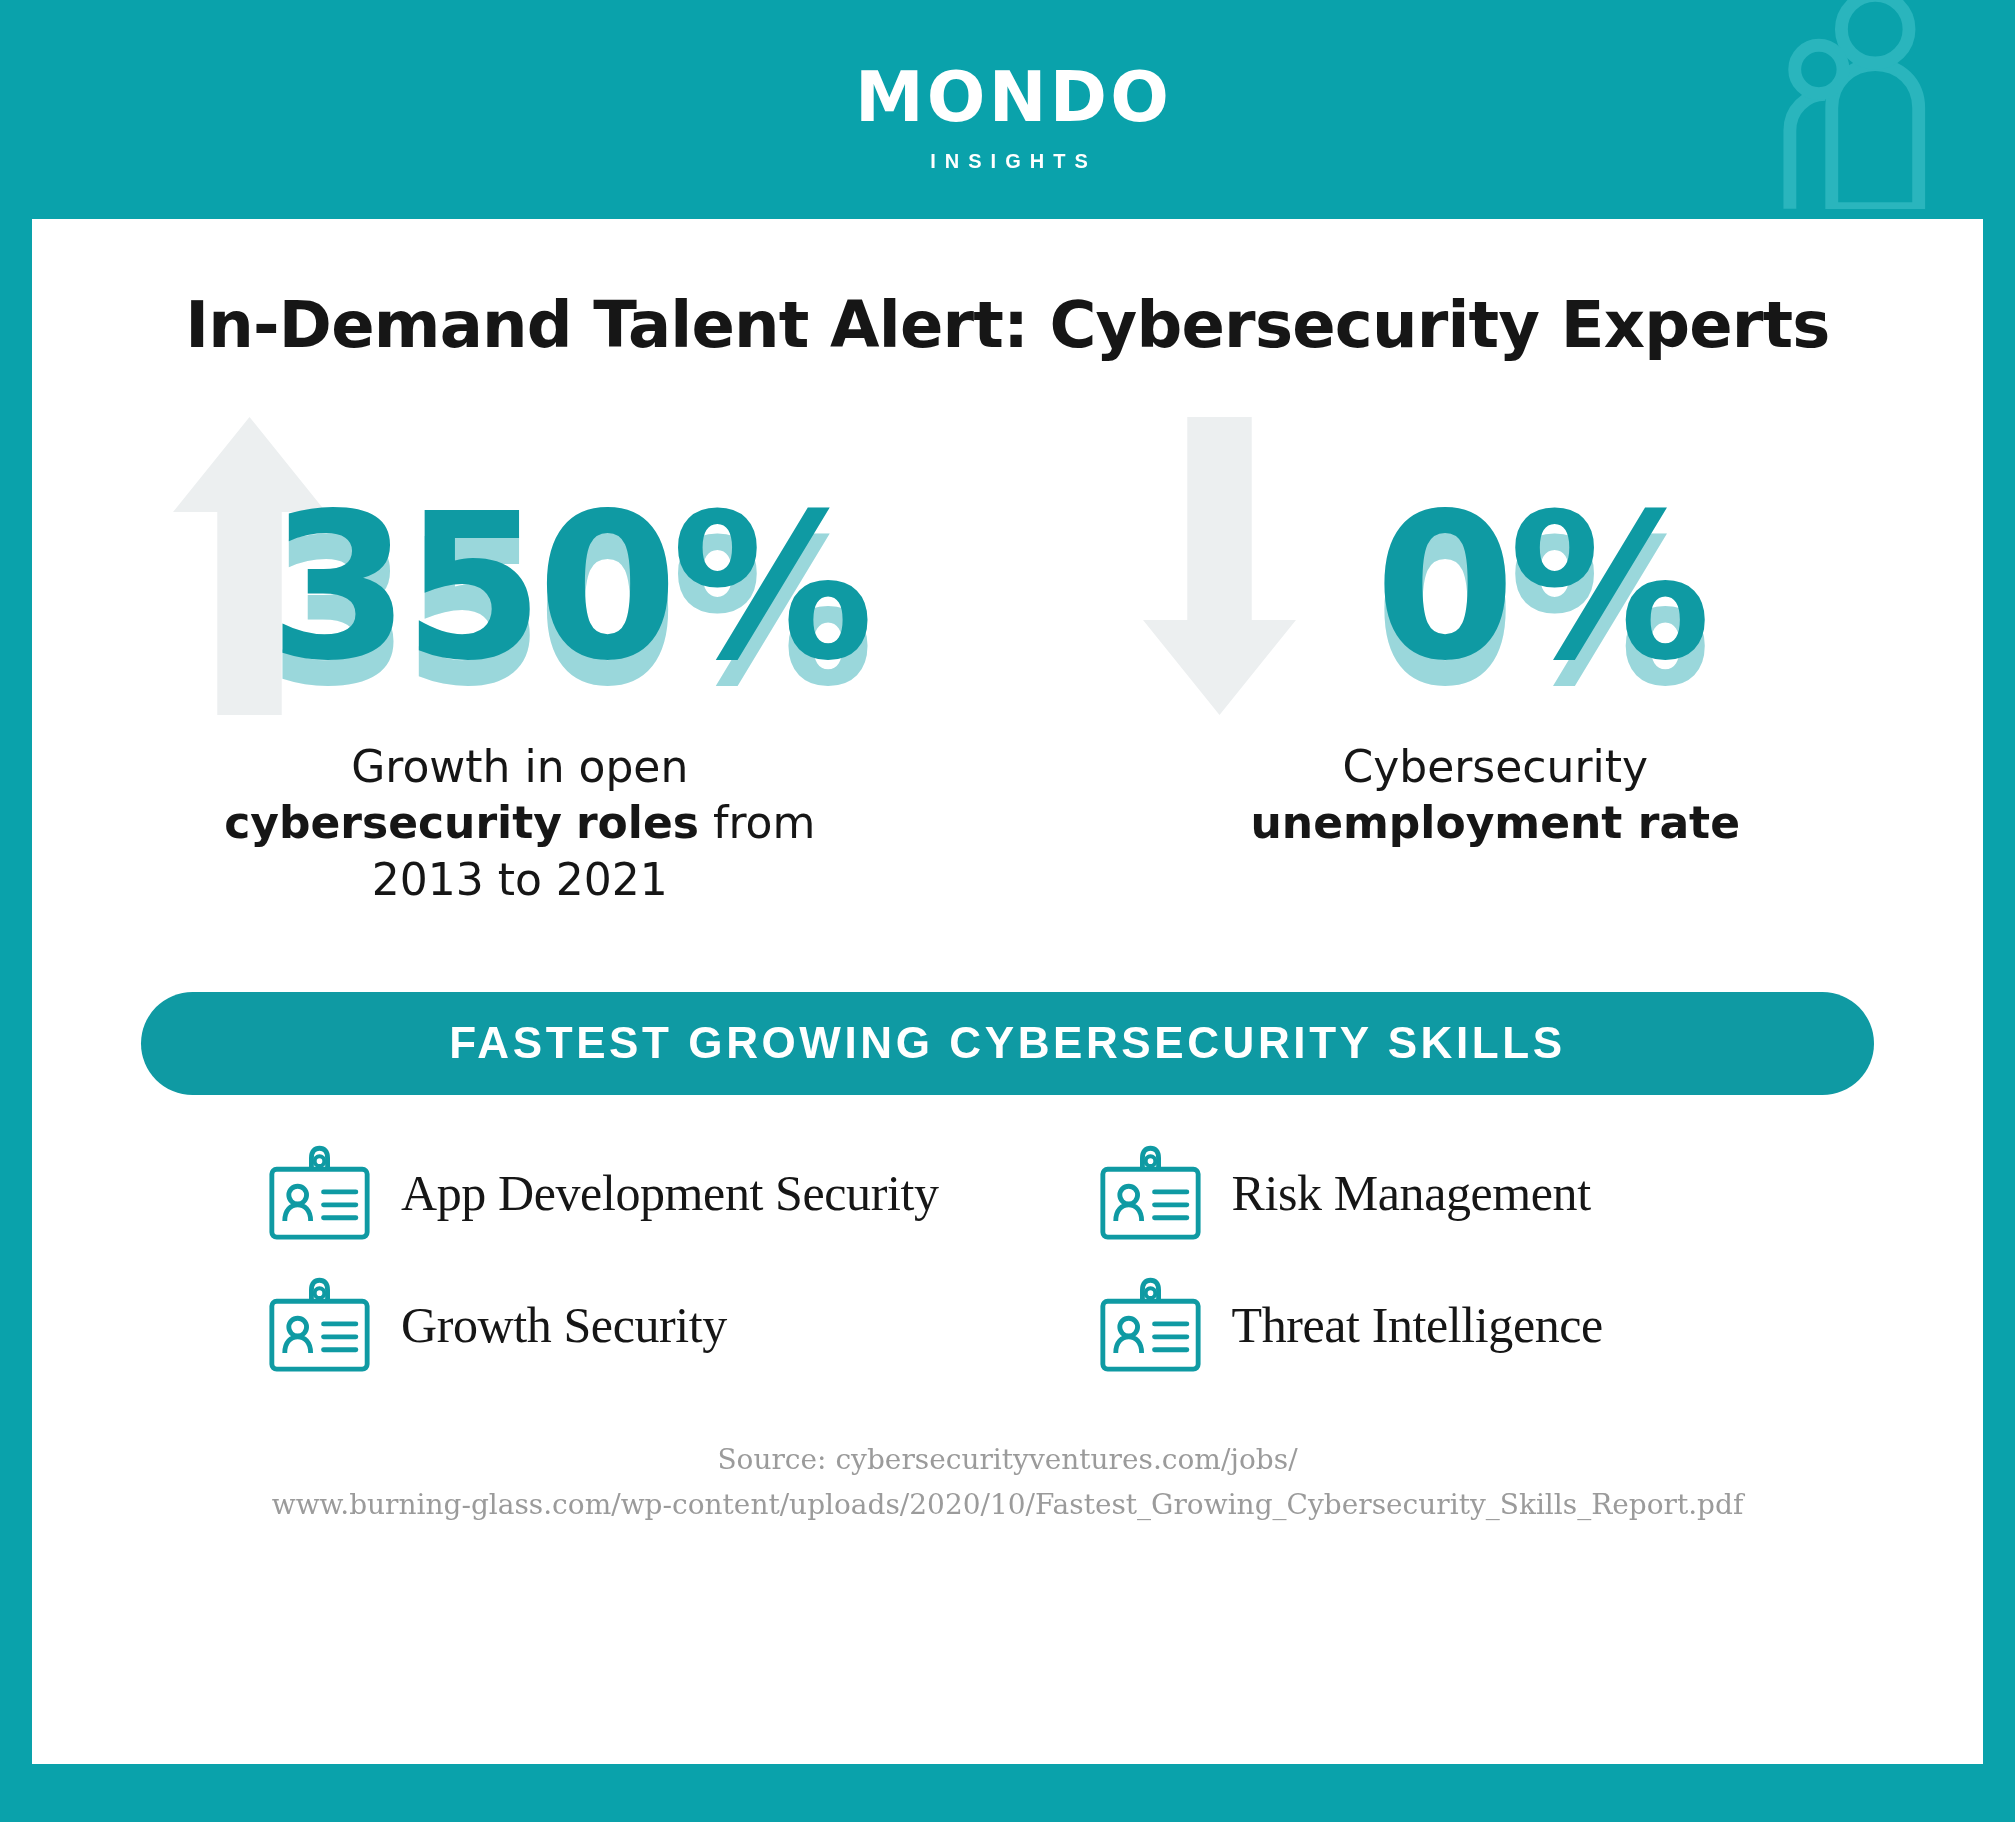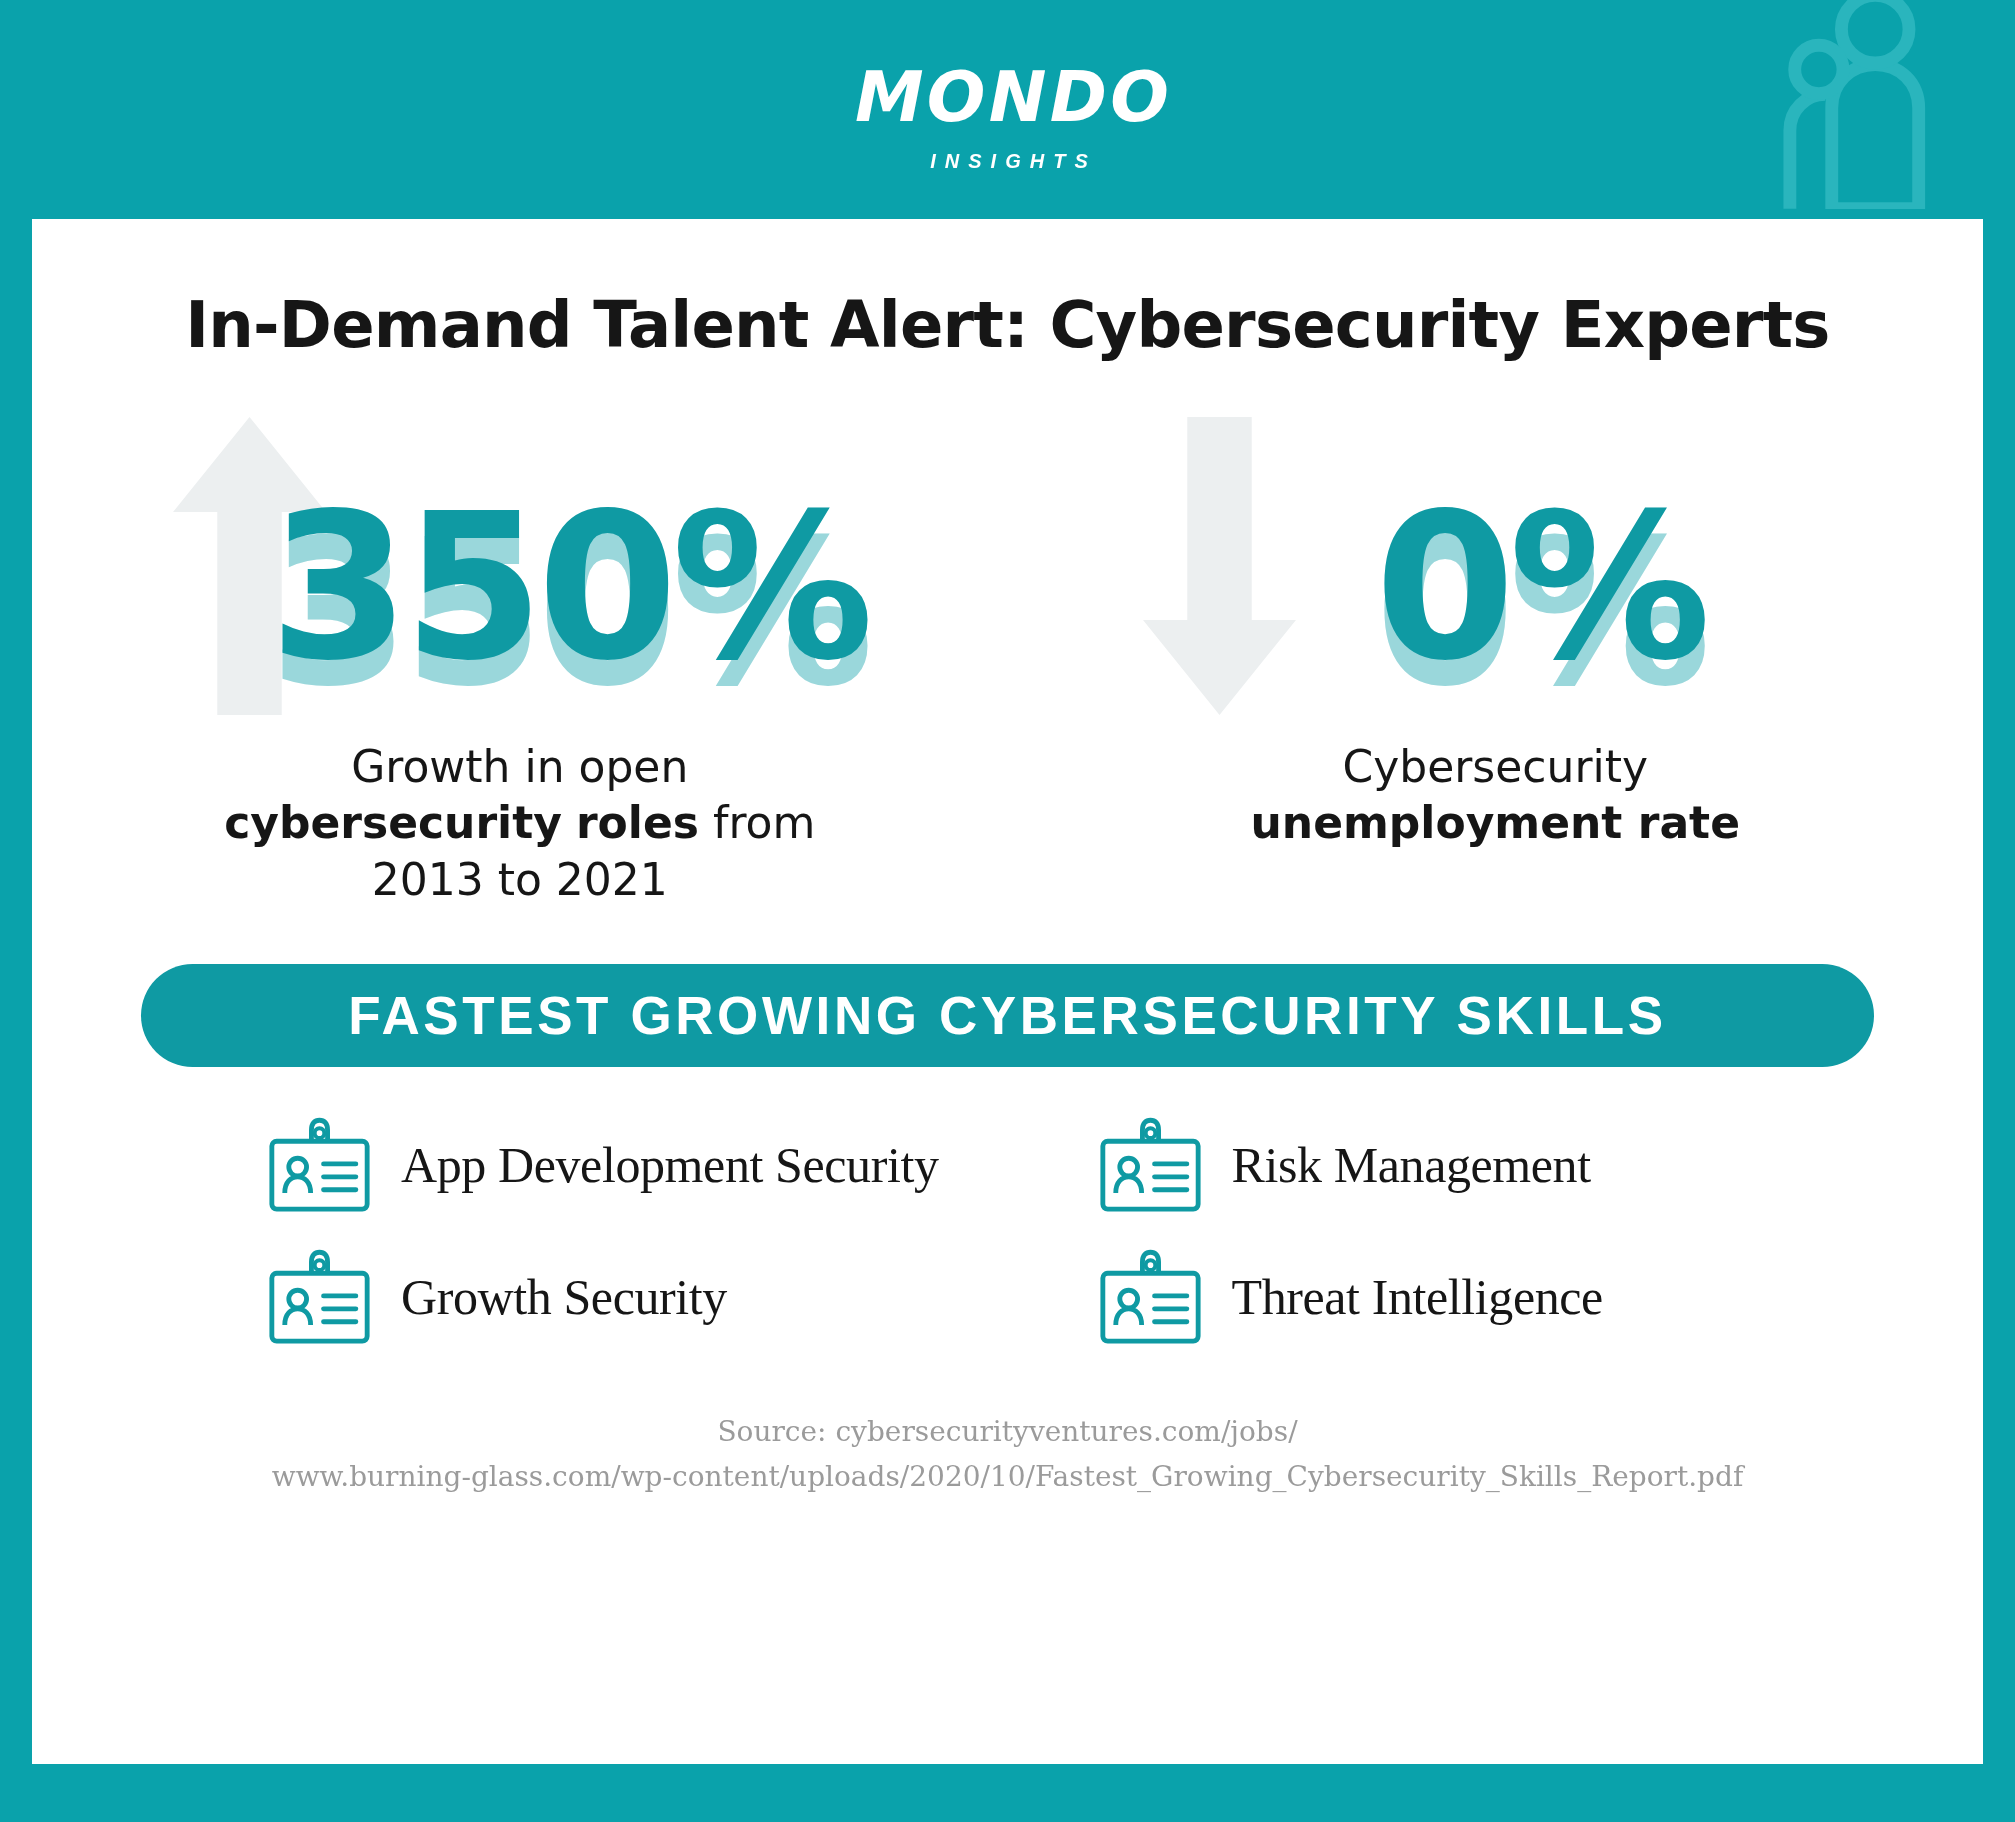--- a/index.html
+++ b/index.html
@@ -28,21 +28,20 @@
     height: 219px;
     background: #0aa2ab;
     overflow: hidden;
   }
   .brand {
     position: absolute;
     left: 12px;
     right: 0;
     top: 63px;
     text-align: center;
-    font-style: italic;
   }
   .brand-word {
     font-family: "DejaVu Sans", sans-serif;
     font-weight: bold;
     font-size: 69px;
     letter-spacing: 3.2px;
     color: #ffffff;
     line-height: 1;
     display: block;
   }
@@ -144,32 +143,32 @@
     width: 613px;
     font-family: "DejaVu Sans", sans-serif;
     font-size: 44px;
     line-height: 1.28;
     color: #161616;
   }
   .stat-caption b { font-weight: bold; }
 
   
   .banner {
-    margin: 56px auto 0;
+    margin: 84px auto 0;
     width: 1733px;
     height: 103px;
     border-radius: 52px;
     background: #0f9aa3;
     color: #ffffff;
     display: flex;
     align-items: center;
     justify-content: center;
     font-family: "Liberation Sans", sans-serif;
     font-weight: bold;
-    font-size: 53px;
+    font-size: 44px;
     letter-spacing: 3.6px;
   }
 
   
   .skills {
     margin: 50px auto 0;
     width: 1661px;
     display: grid;
     grid-template-columns: 1fr 1fr;
     row-gap: 35px;

